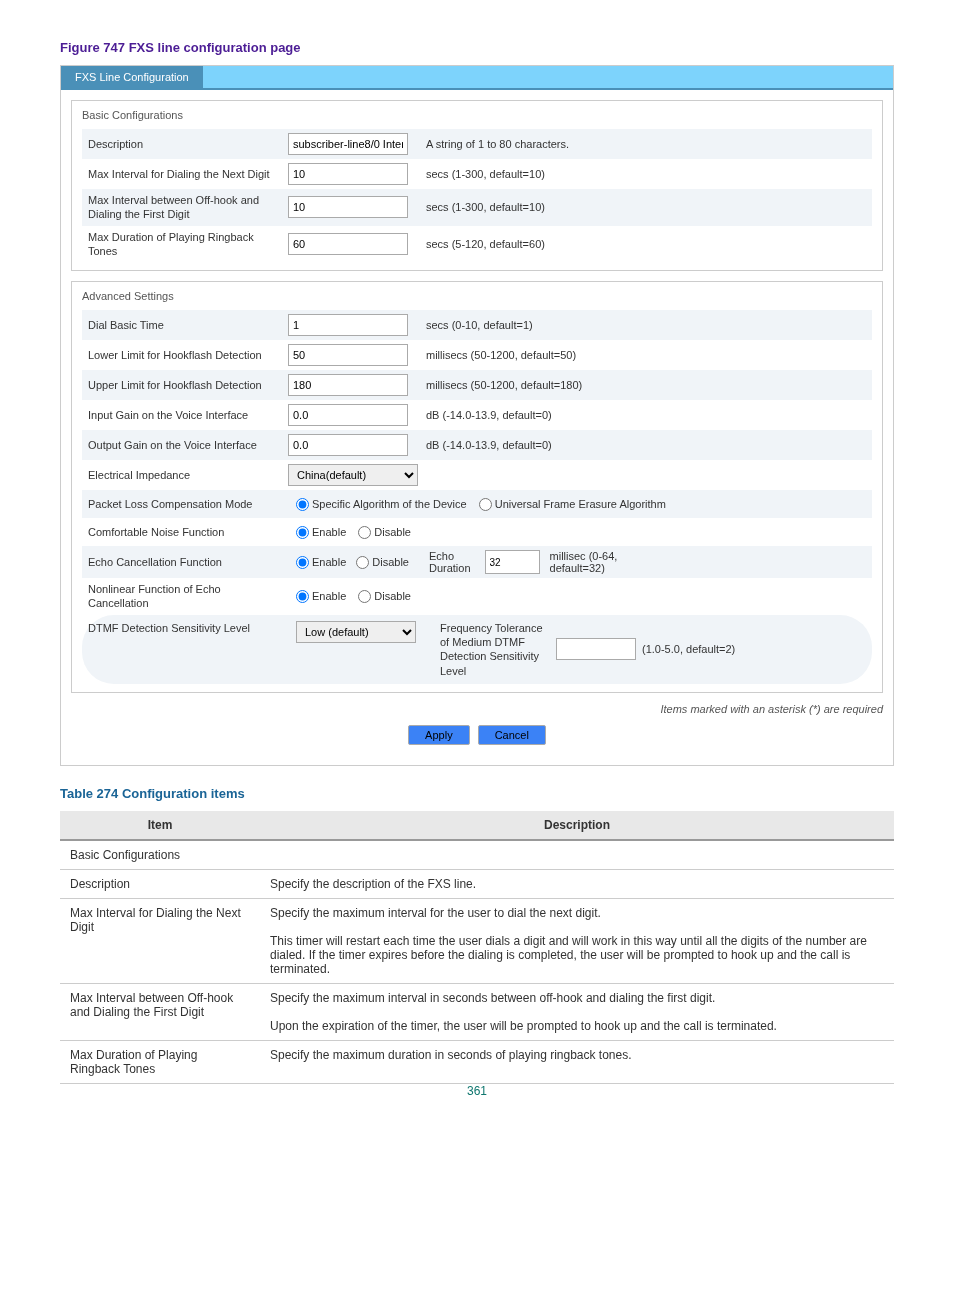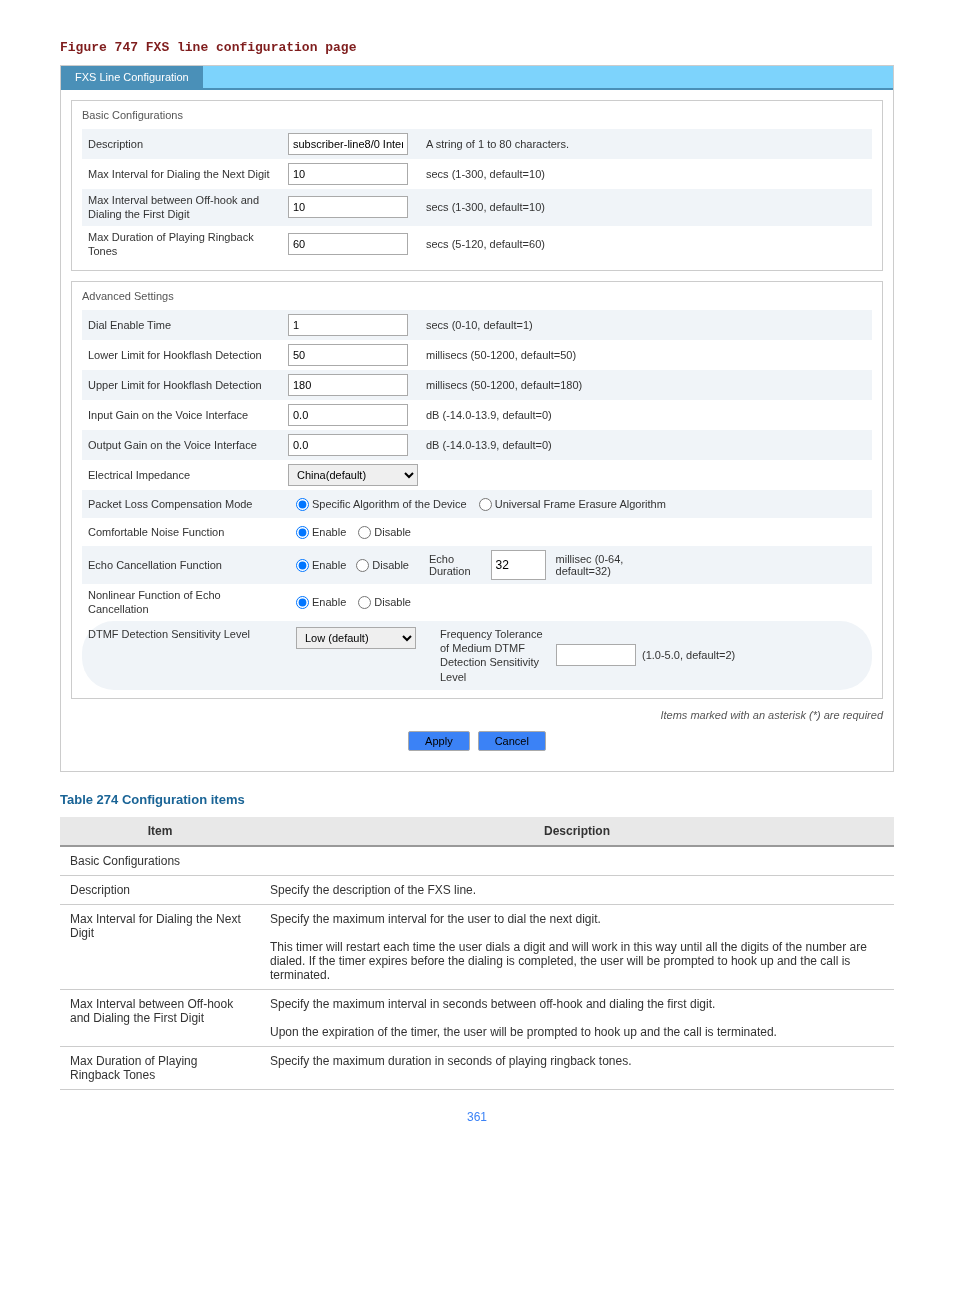--- a/index.html
+++ b/index.html
@@ -4,25 +4,24 @@
   <style>
     * { box-sizing: border-box; margin: 0; padding: 0; }
     body {
       font-family: Arial, Helvetica, sans-serif;
       font-size: 12px;
       background: #fff;
       color: #333;
       padding: 40px 60px;
     }
     .figure-title {
-      color: #7f1d1d;
+      color: #4c1d95;
       font-size: 13px;
       font-weight: bold;
       margin-bottom: 10px;
-      font-family: Liberation Mono, monospace;
     }
     .config-panel {
       border: 1px solid #ccc;
       margin-bottom: 20px;
     }
     .tab-bar {
       background: #7dd3fc;
       border-bottom: 2px solid #4a90b8;
       padding: 0;
     }
@@ -157,23 +156,22 @@
     .data-table tr:first-child td {
       font-weight: bold;
       background: #f5f5f5;
       color: #555;
     }
     .data-table .item-col {
       width: 200px;
     }
     .page-number {
       text-align: center;
-      margin-top: 20px;
       font-size: 12px;
-      color: #3b82f6;
+      color: #0f766e;
     }
   </style>
 </head>
 <body>
 
 <div class="figure-title">Figure 747 FXS line configuration page</div>
 
 <div class="config-panel">
   <div class="tab-bar">
     <div class="tab">FXS Line Configuration</div>
@@ -212,21 +210,21 @@
         <input type="text" value="60" style="">
       </div>
       <div class="row-hint">secs (5-120, default=60)</div>
     </div>
   </div>
 
   <div class="section">
     <div class="section-title">Advanced Settings</div>
 
     <div class="form-row">
-      <div class="row-label">Dial Enable Time</div>
+      <div class="row-label">Dial Basic Time</div>
       <div class="row-input">
         <input type="text" value="1" style="">
       </div>
       <div class="row-hint">secs (0-10, default=1)</div>
     </div>
 
     <div class="form-row">
       <div class="row-label">Lower Limit for Hookflash Detection</div>
       <div class="row-input">
         <input type="text" value="50" style="">
@@ -298,21 +296,21 @@
     <div class="form-row">
       <div class="row-label">Echo Cancellation Function</div>
       <div style="display:flex; align-items:center; gap:10px; flex:1; margin-left:8px; flex-wrap:wrap;">
         <label class="radio-item">
           <input type="radio" name="echo_cancel" checked="" style=""> Enable
         </label>
         <label class="radio-item">
           <input type="radio" name="echo_cancel" style=""> Disable
         </label>
         <span style="font-size:11px; margin-left:10px;">Echo<br>Duration</span>
-        <input type="text" value="32" style="width: 55px; padding: 2px 4px; border: 1px solid rgb(170, 170, 170); font-size: 12px; height: 30px; margin-left: 10px;">
+        <input type="text" value="32" style="width: 55px; padding: 2px 4px; border: 1px solid rgb(170, 170, 170); font-size: 10px; height: 24px; margin-left: 4px;">
         <span style="font-size:11px;">millisec (0-64,<br>default=32)</span>
       </div>
     </div>
 
     <div class="form-row">
       <div class="row-label">Nonlinear Function of Echo Cancellation</div>
       <div class="radio-group" style="flex:1; margin-left:8px;">
         <label class="radio-item">
           <input type="radio" name="nonlinear_echo" checked="" style=""> Enable
         </label>

